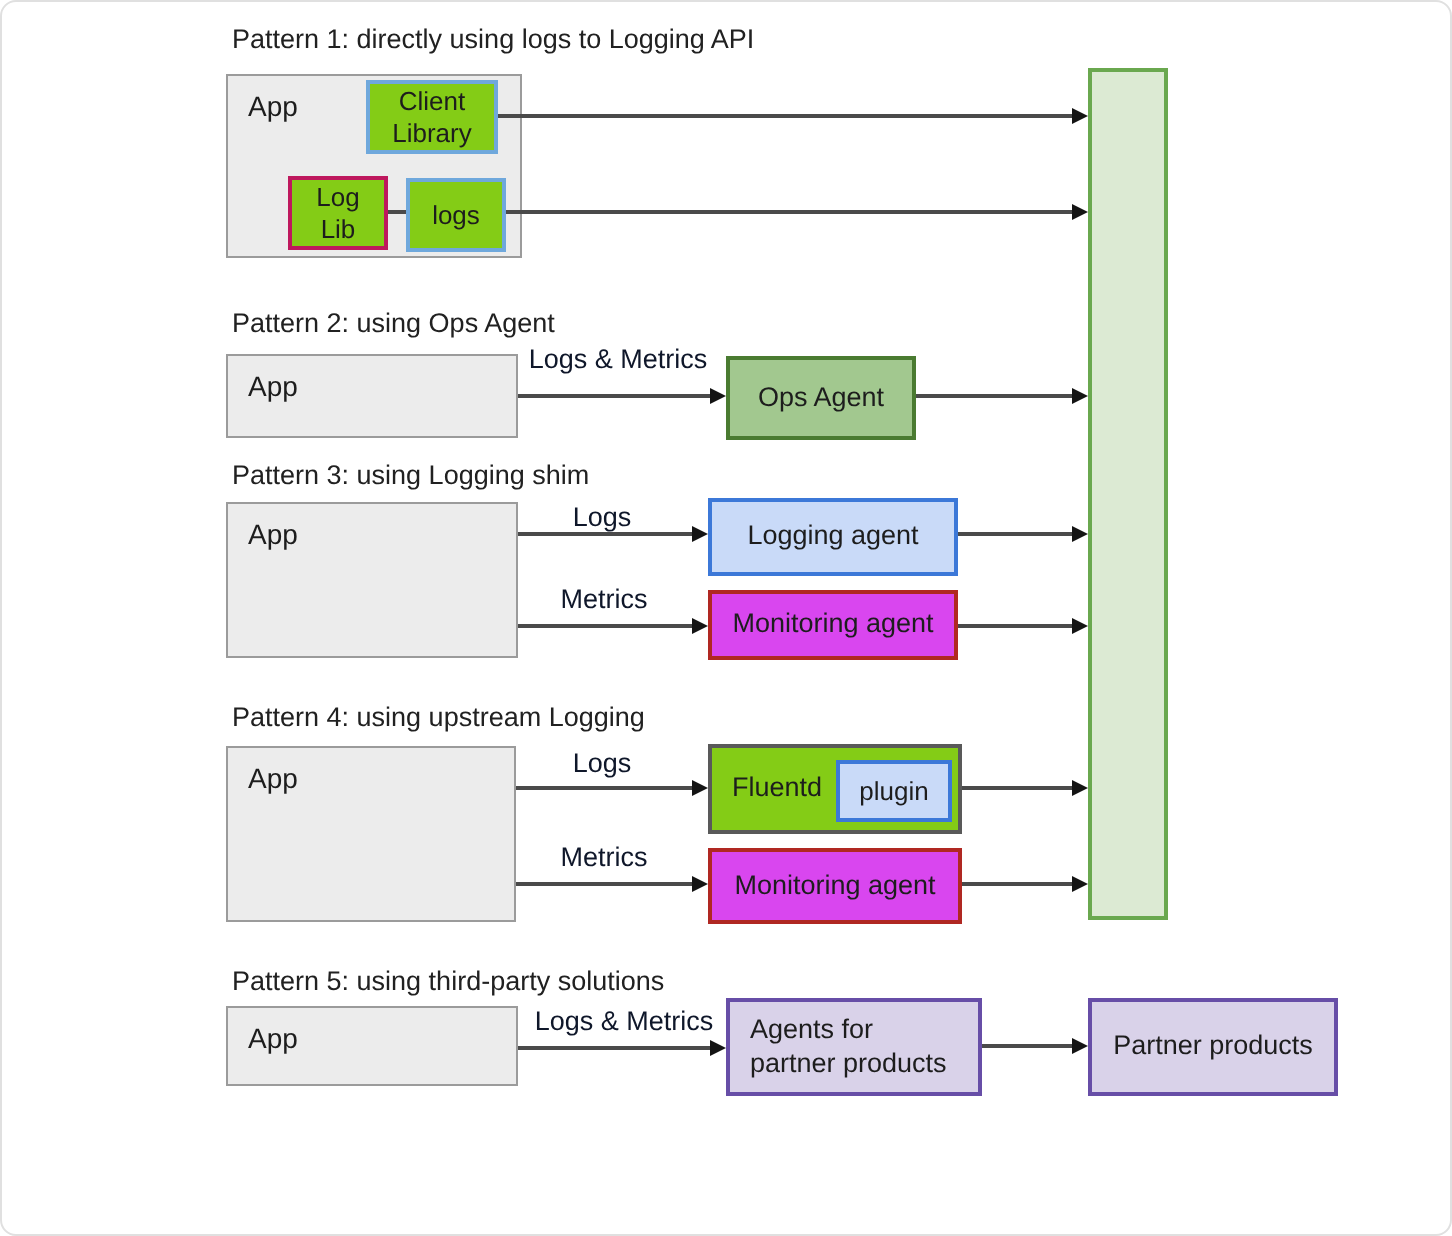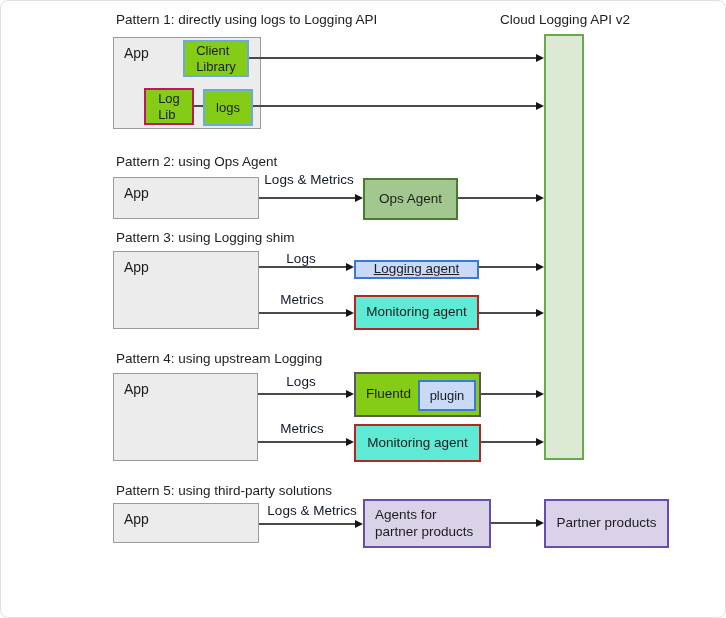--- a/index.html
+++ b/index.html
@@ -5,33 +5,33 @@
   html,body{margin:0;padding:0;background:#fff;}
   .stage{
     position:relative;width:726px;height:618px;background:#ffffff;
     border:1px solid #e0e0e0;border-radius:8px;box-sizing:border-box;
     font-family:"Liberation Sans", sans-serif;color:#212121;overflow:hidden;
   }
   .title{position:absolute;font-size:13.5px;color:#212121;white-space:nowrap;}
   .title.center{text-align:center;white-space:normal;}
   .node{
     position:absolute;box-sizing:border-box;display:flex;align-items:center;
-    justify-content:center;font-size:13.5px;color:#1d1d1d;line-height:1.2;
+    justify-content:center;font-size:13.5px;color:#1d1d1d;text-align:center;line-height:1.2;
   }
   .multiline{white-space:pre-line;}
   .app{
     background:#ececec;border:1px solid #9b9b9b;
     justify-content:flex-start;align-items:flex-start;padding:7px 10px;font-size:14px;
   }
   .gray-node{background:#84cc16;}
   .blue-border{border:2px solid #6fa8dc;}
   .gray-border{border:2px solid #be185d;}
   .dkgray-border{border:2px solid #595959;}
   .blue-node{background:#c9daf8;border:2px solid #3c78d8;}
-  .red-node{background:#5eead4;border:2px solid #b02822;}
+  .red-node{background:#d946ef;border:2px solid #b02822;}
   .green-node{background:#a2c88f;border:2px solid #4a7b31;}
   .api-node{background:#dcead3;border:2px solid #6aa84f;}
   .purple-node{background:#d9d2e9;border:2px solid #674ea7;}
   .left-text{justify-content:flex-start;text-align:left;padding-left:10px;}
   .hline{position:absolute;height:1.5px;background:#4a4a4a;}
   .arrowhead{
     position:absolute;width:0;height:0;
     border-top:4px solid transparent;border-bottom:4px solid transparent;
     border-left:8px solid #141414;
   }
@@ -47,21 +47,21 @@
 
   
   .api-box{left:543px;top:33px;width:40px;height:426px;}
   .p1-app{left:112px;top:36px;width:148px;height:92px;}
   .p1-client{left:182px;top:39px;width:66px;height:37px;font-size:13px;}
   .p1-loglib{left:143px;top:87px;width:50px;height:37px;font-size:13px;}
   .p1-shim{left:202px;top:88px;width:50px;height:37px;font-size:13px;}
   .p2-app{left:112px;top:176px;width:146px;height:42px;}
   .p2-ops{left:362px;top:177px;width:95px;height:42px;}
   .p3-app{left:112px;top:250px;width:146px;height:78px;}
-  .p3-logging{left:353px;top:259px;width:125px;height:19px;text-decoration:underline;}
+  .p3-logging{left:353px;top:248px;width:125px;height:39px;}
   .p3-monitoring{left:353px;top:294px;width:125px;height:35px;}
   .p4-app{left:112px;top:372px;width:145px;height:88px;}
   .p4-fluentd{left:353px;top:371px;width:127px;height:45px;}
   .p4-plugin{left:417px;top:379px;width:58px;height:31px;font-size:13px;}
   .p4-monitoring{left:353px;top:423px;width:127px;height:38px;}
   .p5-app{left:112px;top:502px;width:146px;height:40px;}
   .p5-agents{left:362px;top:498px;width:128px;height:49px;font-size:13.5px;}
   .p5-partner{left:543px;top:498px;width:125px;height:49px;}
 
   
@@ -97,21 +97,20 @@
   .lbl-p4-logs{left:262px;top:373px;width:76px;}
   .lbl-p4-metrics{left:263px;top:420px;width:76px;}
   .lbl-p5{left:261px;top:502px;width:100px;}
 </style>
 </head>
 <body>
 
 <div class="stage">
 
   <div class="title t-p1">Pattern 1: directly using logs to Logging API</div>
-  <div class="title t-api center">Cloud Logging API v2</div>
   <div class="title t-p2">Pattern 2: using Ops Agent</div>
   <div class="title t-p3">Pattern 3: using Logging shim</div>
   <div class="title t-p4">Pattern 4: using upstream Logging</div>
   <div class="title t-p5">Pattern 5: using third-party solutions</div>
 
   <div class="node api-node api-box"></div>
 
   <div class="node app p1-app">
     <span>App</span>
   </div>

